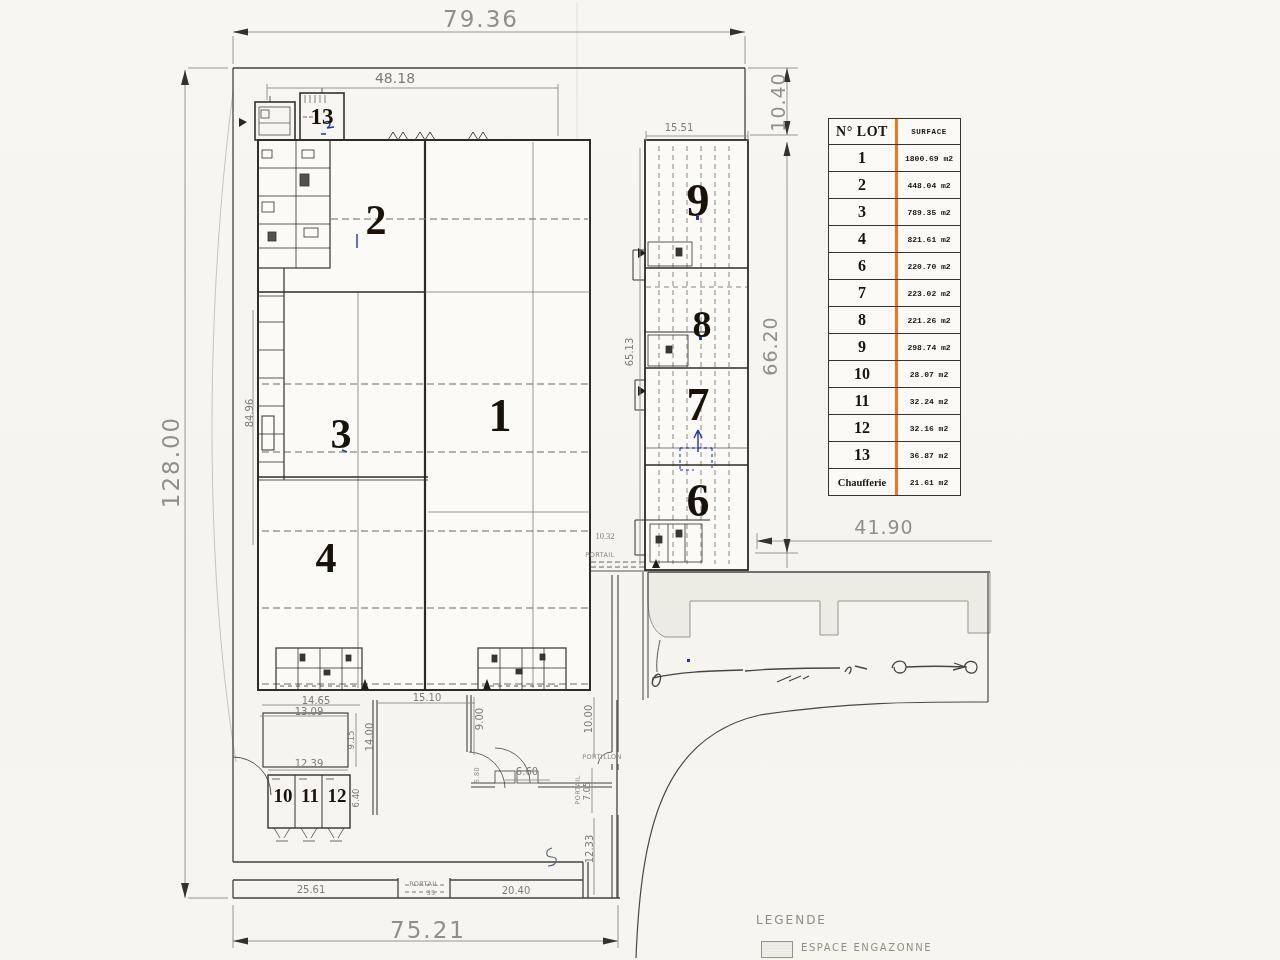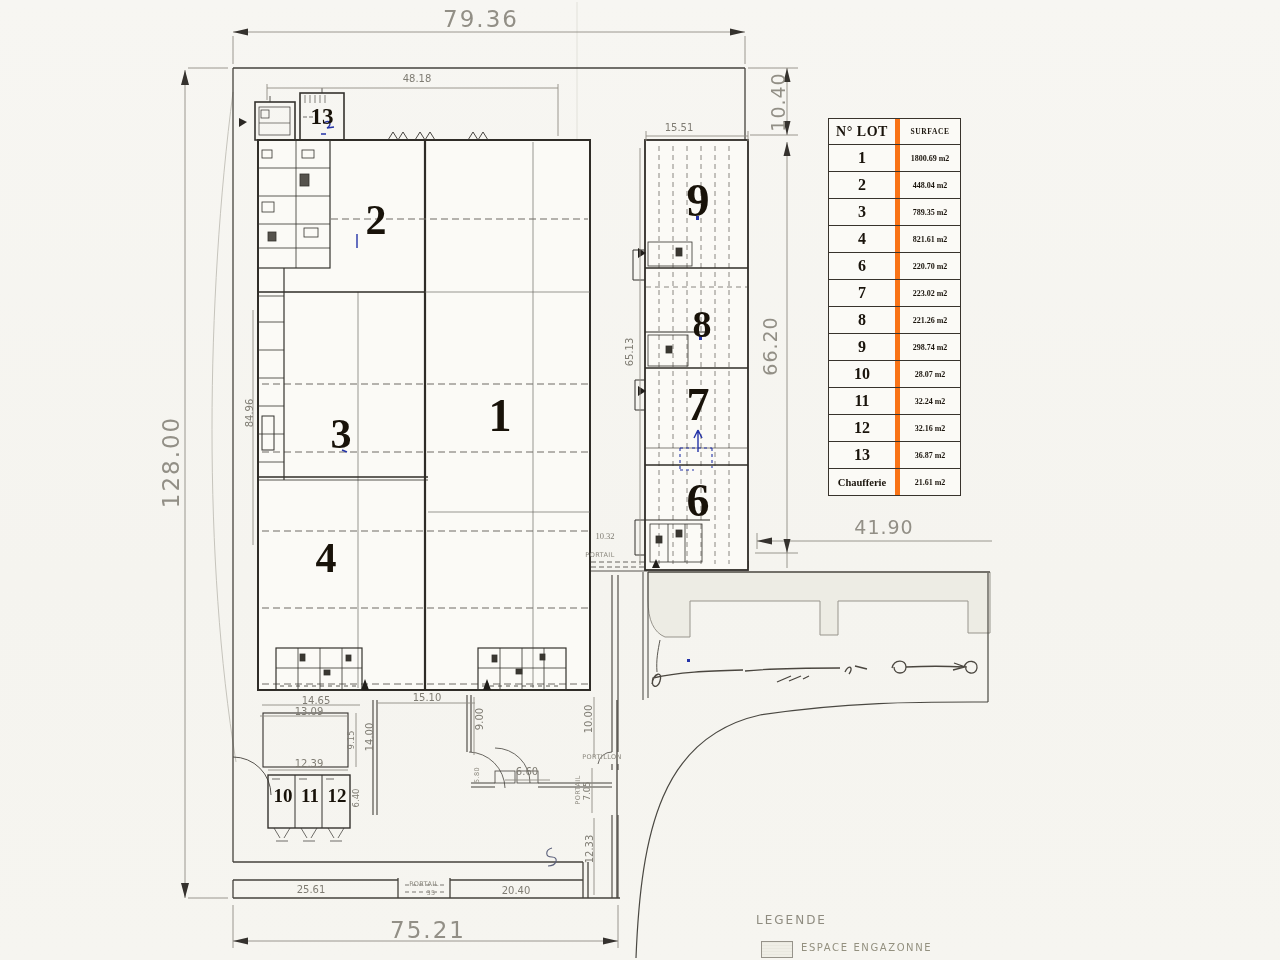--- a/index.html
+++ b/index.html
@@ -15,22 +15,22 @@
   .lot{font-family:"Liberation Serif","DejaVu Serif",serif;font-weight:700;color:#181209;}
   .lot-xl{font-size:46px;}
   .lot-lg{font-size:42px;}
   .lot-md{font-size:38px;}
   .lot-sm{font-size:23px;}
   .lot-xs{font-size:19px;}
   
   #surface-table{position:absolute;left:828px;top:118px;width:131px;background:#fbfaf6;border:1.4px solid #38332c;}
   .trow{display:flex;border-top:1px solid #38332c;}
   .trow:first-child{border-top:none;}
-  .c1{width:66px;border-right:5px solid #f97316;display:flex;align-items:center;justify-content:center;font-family:"Liberation Serif","DejaVu Serif",serif;font-weight:700;color:#1a140c;}
-  .c2{flex:1;display:flex;align-items:center;justify-content:center;font-family:Liberation Serif, serif;font-weight:700;color:#1a140c;}
+  .c1{width:66px;border-right:3px solid #f97316;display:flex;align-items:center;justify-content:center;font-family:"Liberation Serif","DejaVu Serif",serif;font-weight:700;color:#1a140c;}
+  .c2{flex:1;display:flex;align-items:center;justify-content:center;font-family:Liberation Mono, monospace;font-weight:700;color:#1a140c;}
   .thead{height:25px;}
   .thead .c1{font-size:14px;letter-spacing:.5px;}
   .thead .c2{font-size:7.5px;letter-spacing:.6px;}
   .tdata{height:26px;}
   .tdata .c1{font-size:16px;}
   .tdata .c2{font-size:8px;}
   .tdata.small-lot .c1{font-size:10.5px;}
   
   #legend-title{position:absolute;left:756px;top:913px;font-size:12px;letter-spacing:2px;color:#8f8c80;}
   #legend-swatch{position:absolute;left:761px;top:941px;width:30px;height:15px;border:1px solid #96938a;background:repeating-linear-gradient(0deg,#efeee6 0px,#efeee6 2px,#e9e8df 2px,#e9e8df 3px);}
@@ -328,21 +328,21 @@
       <path d="M 660 640 c -2 10 -4 20 -3 32" stroke-width=".9"></path>
     </g>
   </svg>
 
   <div class="lbl dim-lg" style="left:481px;top:19px;">79.36</div>
   <div class="lbl rot dim-lg" style="left:171px;top:462px;">128.00</div>
   <div class="lbl dim-lg" style="left:428px;top:930px;">75.21</div>
   <div class="lbl rot dim-md" style="left:778px;top:102px;">10.40</div>
   <div class="lbl rot dim-md" style="left:770px;top:346px;">66.20</div>
   <div class="lbl dim-md" style="left:884px;top:527px;">41.90</div>
-  <div class="lbl dim-sm" style="left:417px;top:78px;font-size:10px;">48.18</div>
+  <div class="lbl dim-sm" style="left:395px;top:78px;font-size:14px;">48.18</div>
   <div class="lbl dim-sm" style="left:679px;top:127px;">15.51</div>
   <div class="lbl rot dim-sm" style="left:629px;top:352px;">65.13</div>
   <div class="lbl rot dim-sm" style="left:249px;top:413px;">84.96</div>
   <div class="lbl dim-sm" style="left:316px;top:700px;">14.65</div>
   <div class="lbl dim-sm" style="left:309px;top:711px;">13.09</div>
   <div class="lbl dim-sm" style="left:427px;top:697px;">15.10</div>
   <div class="lbl rot dim-sm" style="left:369px;top:737px;">14.00</div>
   <div class="lbl rot dim-xs" style="left:351px;top:740px;">9.15</div>
   <div class="lbl dim-sm" style="left:309px;top:763px;">12.39</div>
   <div class="lbl rot dim-xs" style="left:356px;top:798px;">6.40</div>

